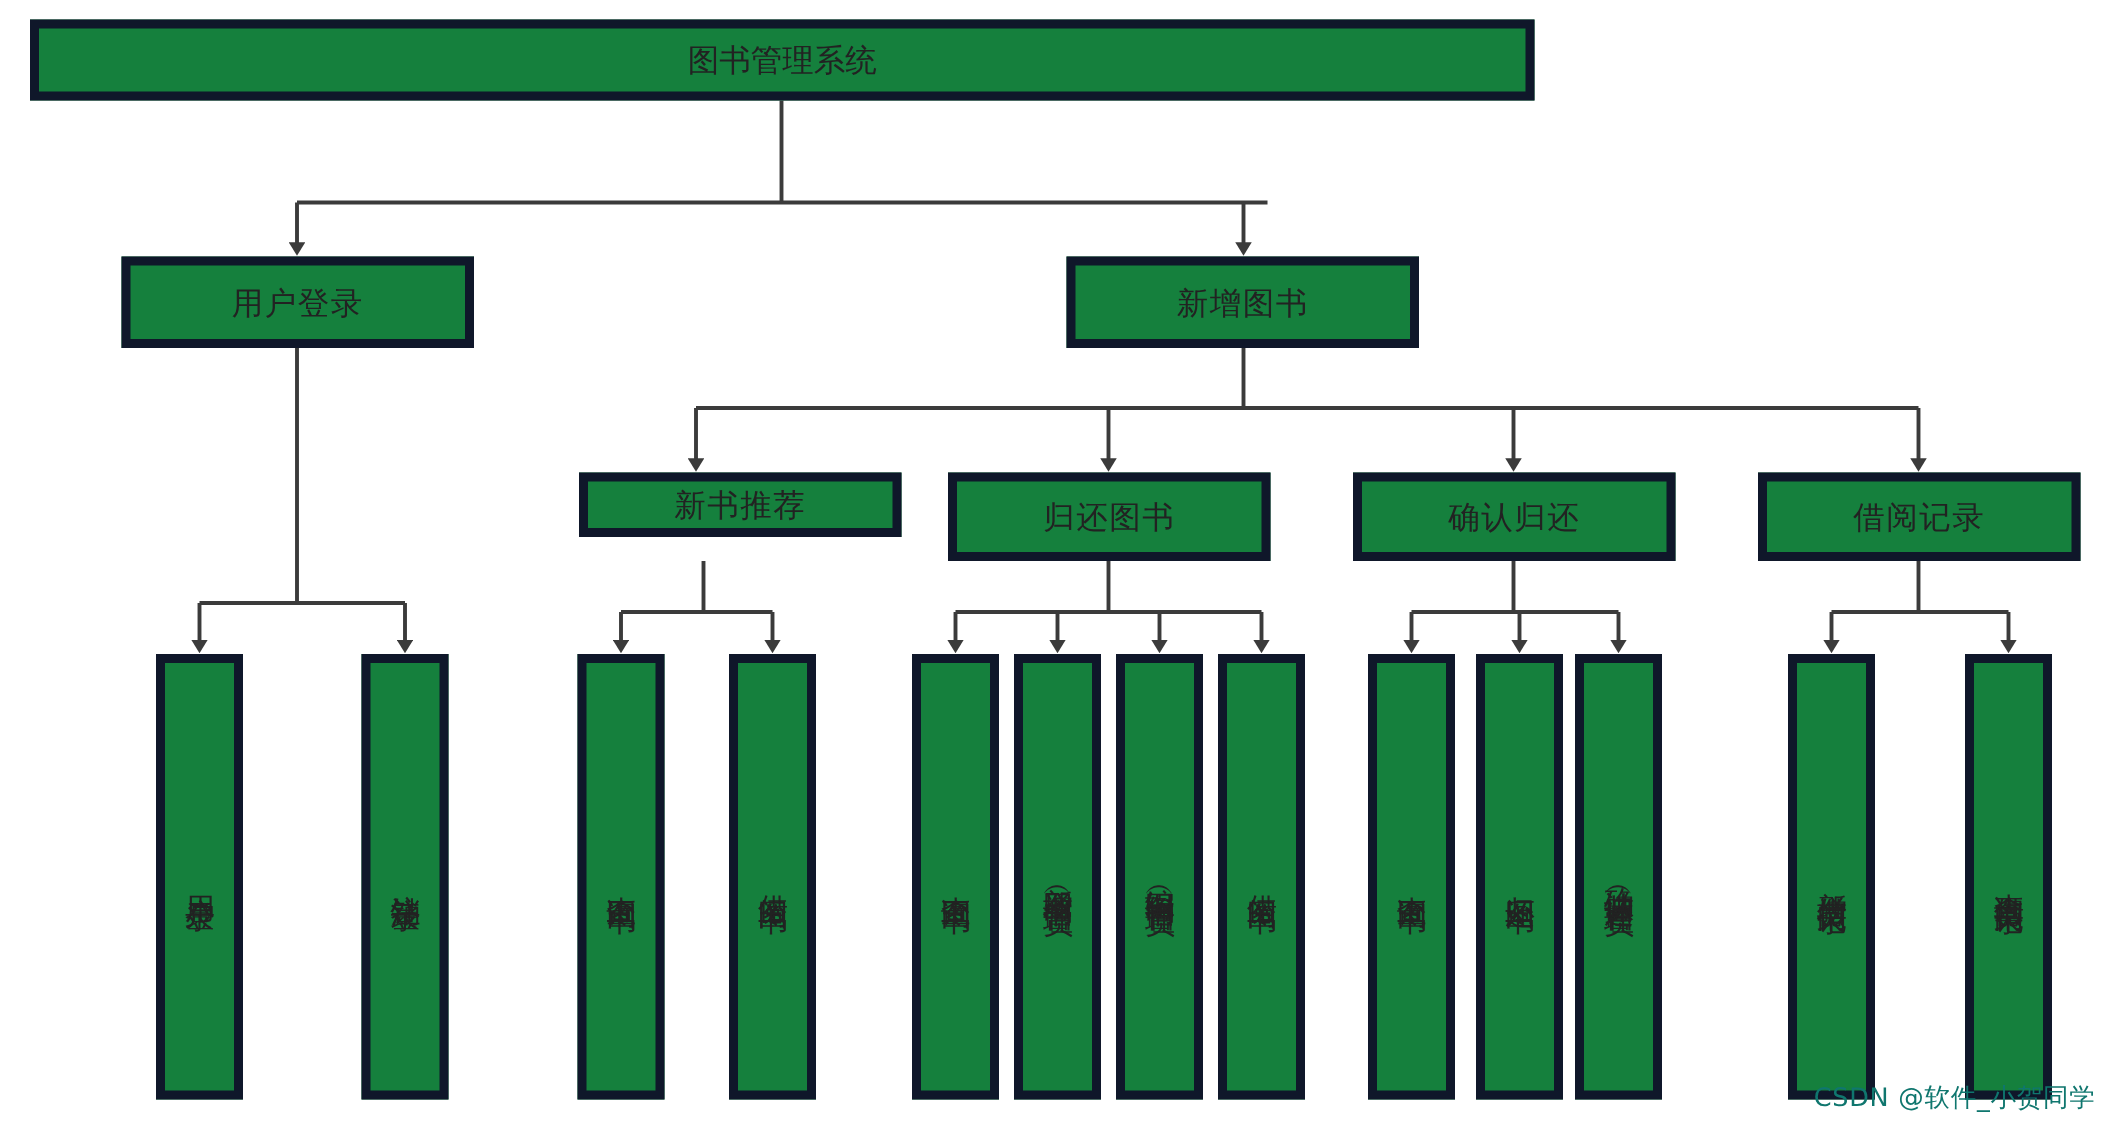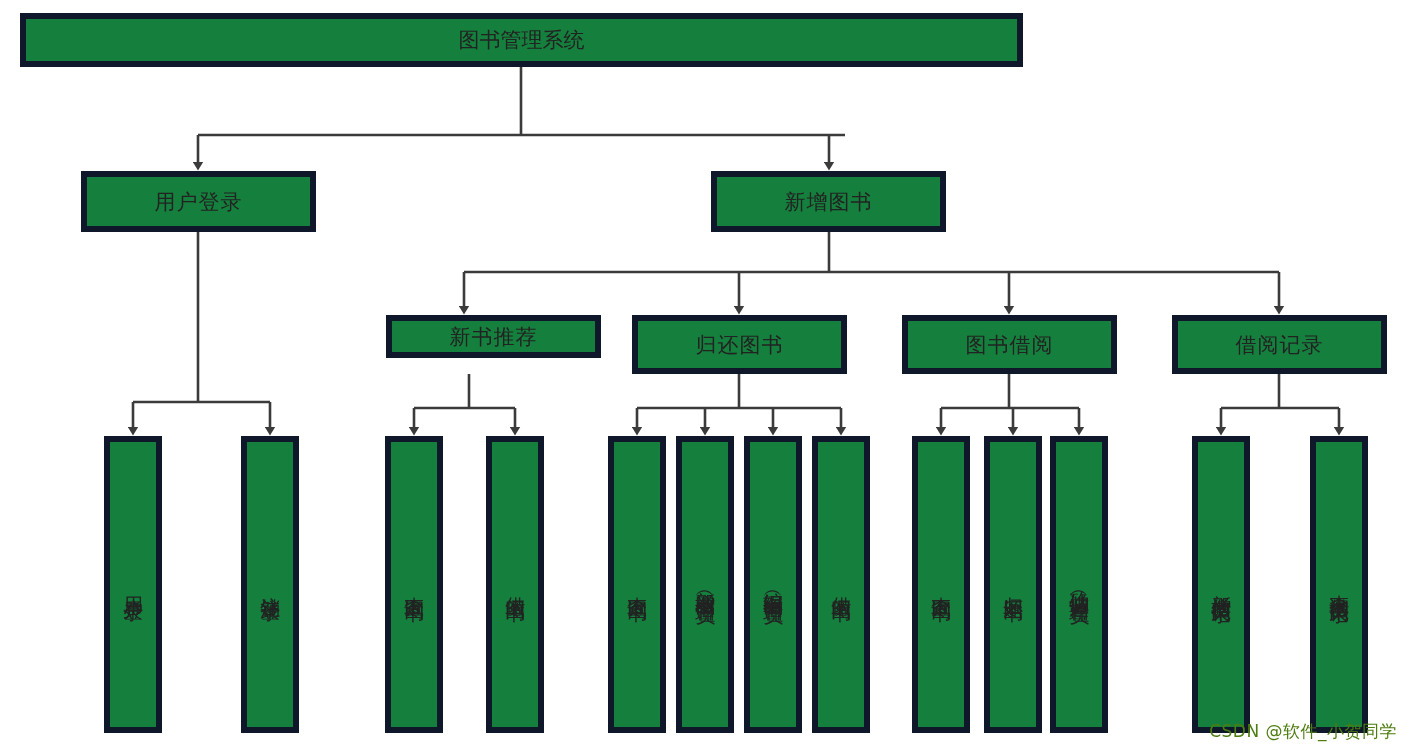--- a/index.html
+++ b/index.html
@@ -53,21 +53,21 @@
     line-height: 1.18;
     letter-spacing: 2px;
     white-space: nowrap;
     color: #222222;
   }
   .watermark {
     position: absolute;
     right: 8px;
     bottom: 4px;
     font-size: 17px;
-    color: #4d7c0f;
+    color: #0f766e;
     letter-spacing: 0.5px;
     white-space: nowrap;
   }
 </style>
 </head>
 <body>
 
 <div id="canvas">
 
   <svg class="edges" viewBox="0 0 1405 747">
@@ -131,21 +131,21 @@
     <span>新增图书</span>
   </div>
 
   <div class="node horiz" style="left:362px; top:315px; width:215px; height:43px;margin-left:24px;">
     <span>新书推荐</span>
   </div>
   <div class="node horiz" style="left:632px; top:315px; width:215px; height:59px;">
     <span>归还图书</span>
   </div>
   <div class="node horiz" style="left:902px; top:315px; width:215px; height:59px;">
-    <span>图书借阅</span>
+    <span>确认归还</span>
   </div>
   <div class="node horiz" style="left:1172px; top:315px; width:215px; height:59px;text-align:right;">
     <span>借阅记录</span>
   </div>
 
   <div class="node vert" style="left:104px; top:436px; width:58px; height:297px;">
     <span class="vlabel">用户登录</span>
   </div>
   <div class="node vert" style="left:241px; top:436px; width:58px; height:297px;">
     <span class="vlabel">注销登录</span>

